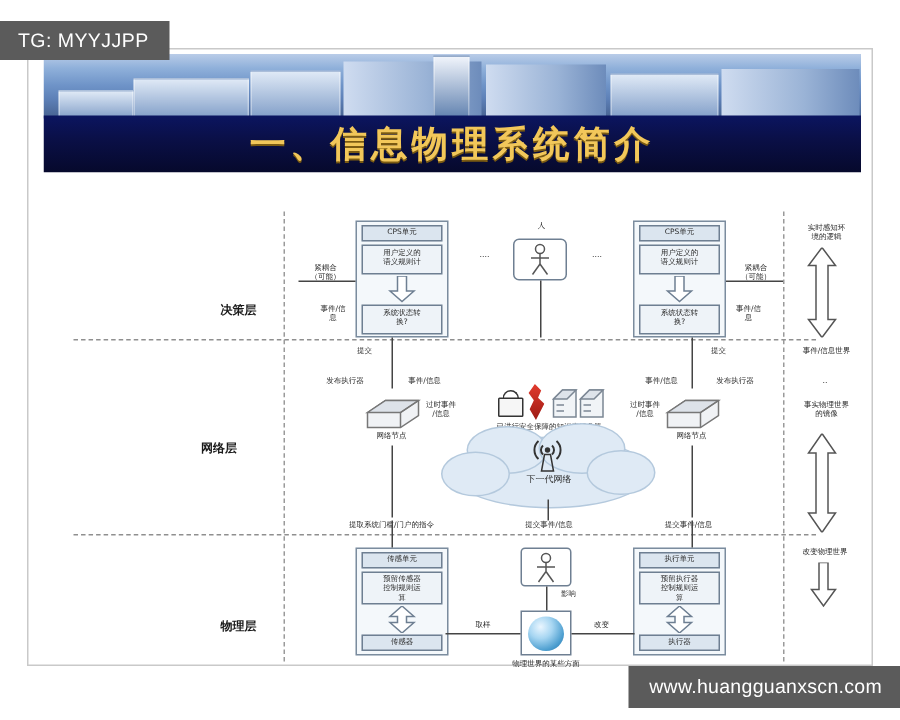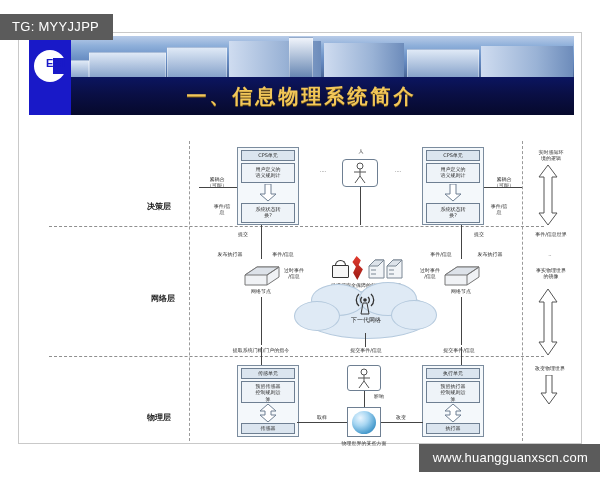--- a/index.html
+++ b/index.html
@@ -19,21 +19,21 @@
   .banner-photo{position:absolute;left:0;top:0;width:100%;height:43px;
       background:linear-gradient(180deg,#b9cce8 0%,#8fb0da 22%,#6f94c8 48%,#5d80b7 70%,#46618f 100%);}
   .b-build{position:absolute;background:linear-gradient(180deg,#dfe9f6,#7d9bc6);
            border:1px solid rgba(255,255,255,.35);}
   .b-glass{position:absolute;background:linear-gradient(90deg,#cfdcf0,#9ab3d6 60%,#6d8cbb);}
   .banner-dark{position:absolute;left:0;top:41px;width:100%;height:38px;
       background:linear-gradient(180deg,#0b1560 0%,#0a0f45 45%,#06092c 100%);}
   .banner-title{position:absolute;left:0;top:43px;width:100%;height:34px;
       display:flex;align-items:center;justify-content:center;
       font-family:Liberation Serif, serif;
-      font-size:20px;font-weight:bold;letter-spacing:3px;
+      font-size:24px;font-weight:bold;letter-spacing:3px;
       color:#f2c75a;text-shadow:0 1px 0 #7a5a12;}
   .logo{position:absolute;left:0;top:0;width:42px;height:79px;background:#1919c8;z-index:5;}
   .logo-c{position:absolute;left:5px;top:14px;width:32px;height:32px;border-radius:50%;
           background:#fff;}
   .logo-c::after{content:"";position:absolute;right:-2px;top:8px;width:15px;height:16px;
           background:#1919c8;}
   .logo-esi{position:absolute;left:17px;top:21px;font-size:11px;font-weight:bold;
           color:#1919c8;letter-spacing:.5px;font-family:"Liberation Sans",sans-serif;}
 
   
@@ -95,36 +95,32 @@
       <div class="b-build" style="left:138px;top:11px;width:58px;height:32px;"></div>
       <div class="b-glass" style="left:200px;top:5px;width:92px;height:38px;"></div>
       <div class="b-build" style="left:260px;top:1px;width:22px;height:42px;background:linear-gradient(180deg,#f0f4fb,#5c7ead);"></div>
       <div class="b-glass" style="left:295px;top:7px;width:80px;height:36px;"></div>
       <div class="b-build" style="left:378px;top:13px;width:70px;height:30px;"></div>
       <div class="b-glass" style="left:452px;top:10px;width:92px;height:33px;"></div>
       <div class="b-build" style="left:10px;top:24px;width:48px;height:19px;"></div>
     </div>
     <div class="banner-dark"></div>
     <div class="banner-title">一、信息物理系统简介</div>
-    <div class="logo">
-      <div class="logo-c"></div>
-      <div class="logo-esi">ESI</div>
-    </div>
   </div>
 
   <div class="diagram">
 
 
     <div class="sep" style="top:107px;"></div>
     <div class="sep" style="top:237px;"></div>
     <div class="vsep" style="left:160px;top:22px;height:300px;"></div>
     <div class="vsep" style="left:493px;top:22px;height:300px;"></div>
 
     <div class="layerlbl" style="left:118px;top:82px;">决策层</div>
-    <div class="layerlbl" style="left:122px;top:174px;">网络层</div>
+    <div class="layerlbl" style="left:105px;top:174px;">网络层</div>
     <div class="layerlbl" style="left:118px;top:293px;">物理层</div>
 
     <div class="cpsunit" style="left:208px;top:28px;width:62px;height:78px;"></div>
     <div class="bx-hd" style="left:212px;top:31px;width:54px;height:11px;">
       <span class="zz" style="position:static;font-size:5px;">CPS单元</span>
     </div>
     <div class="bx" style="left:212px;top:44px;width:54px;height:20px;"></div>
     <div class="zz" style="left:212px;top:47px;width:54px;">用户定义的
 语义规则计</div>
     <svg class="bigarrow" style="left:229px;top:65px;" width="20" height="18">

